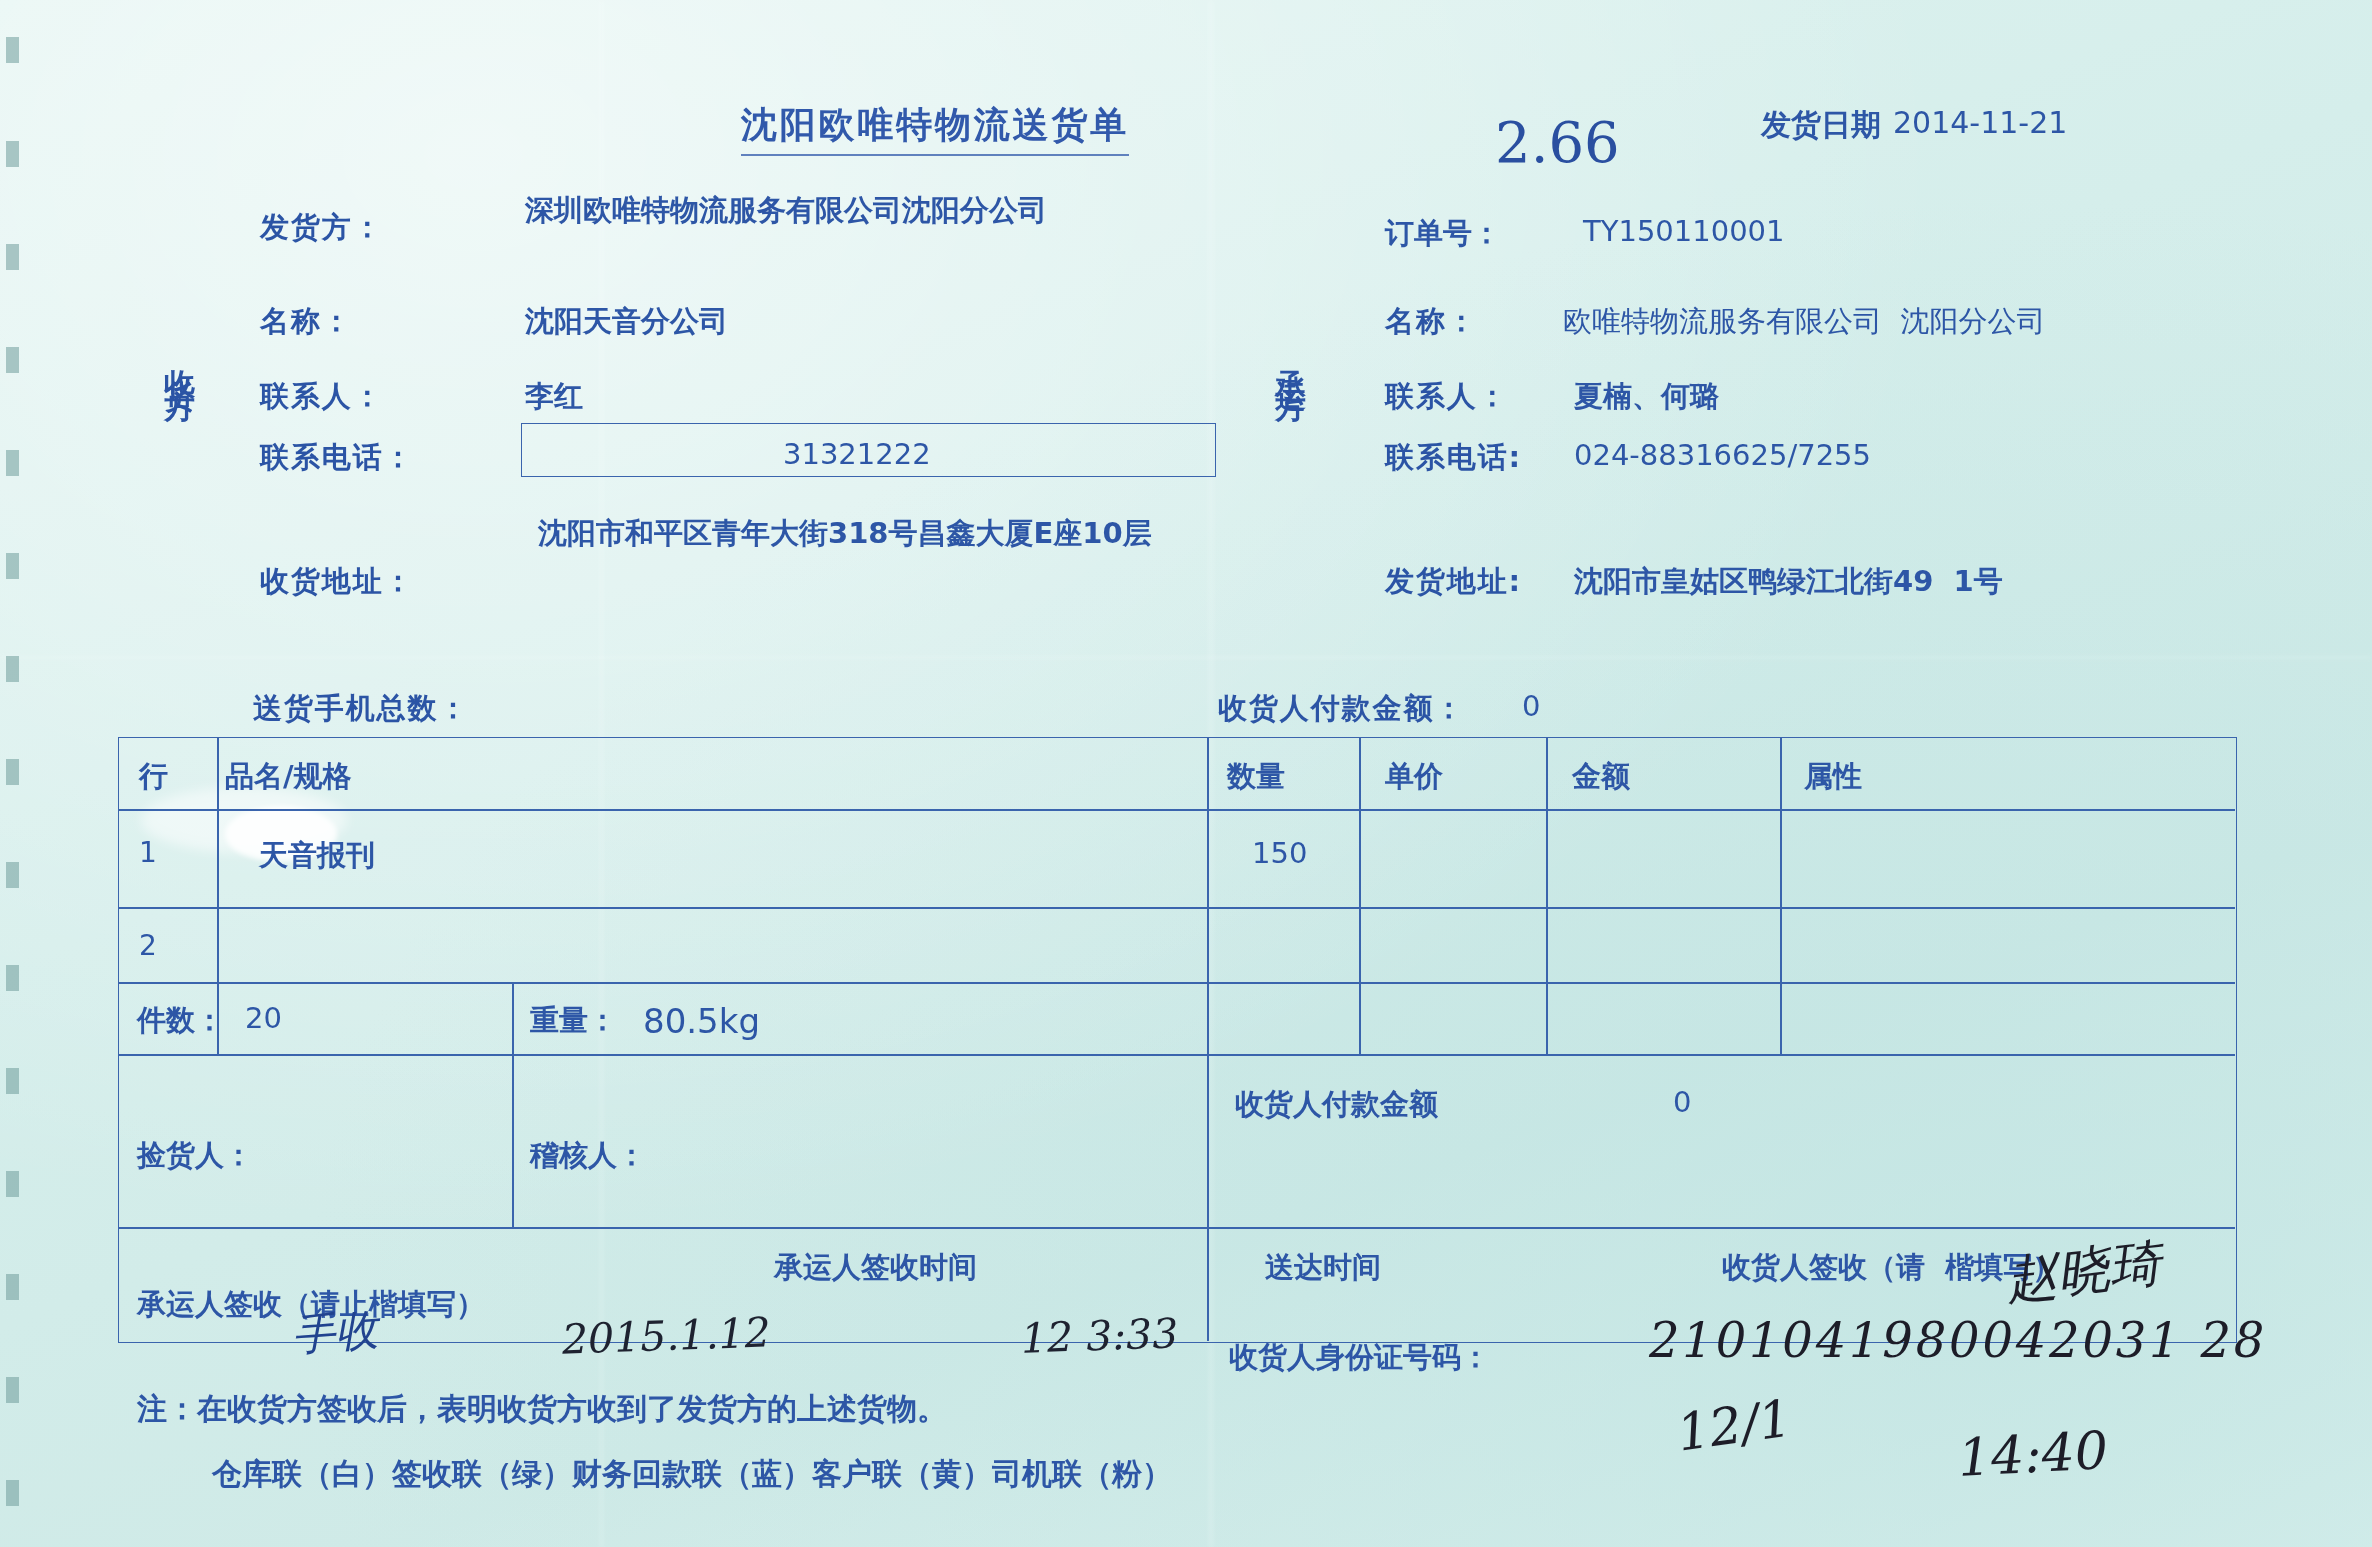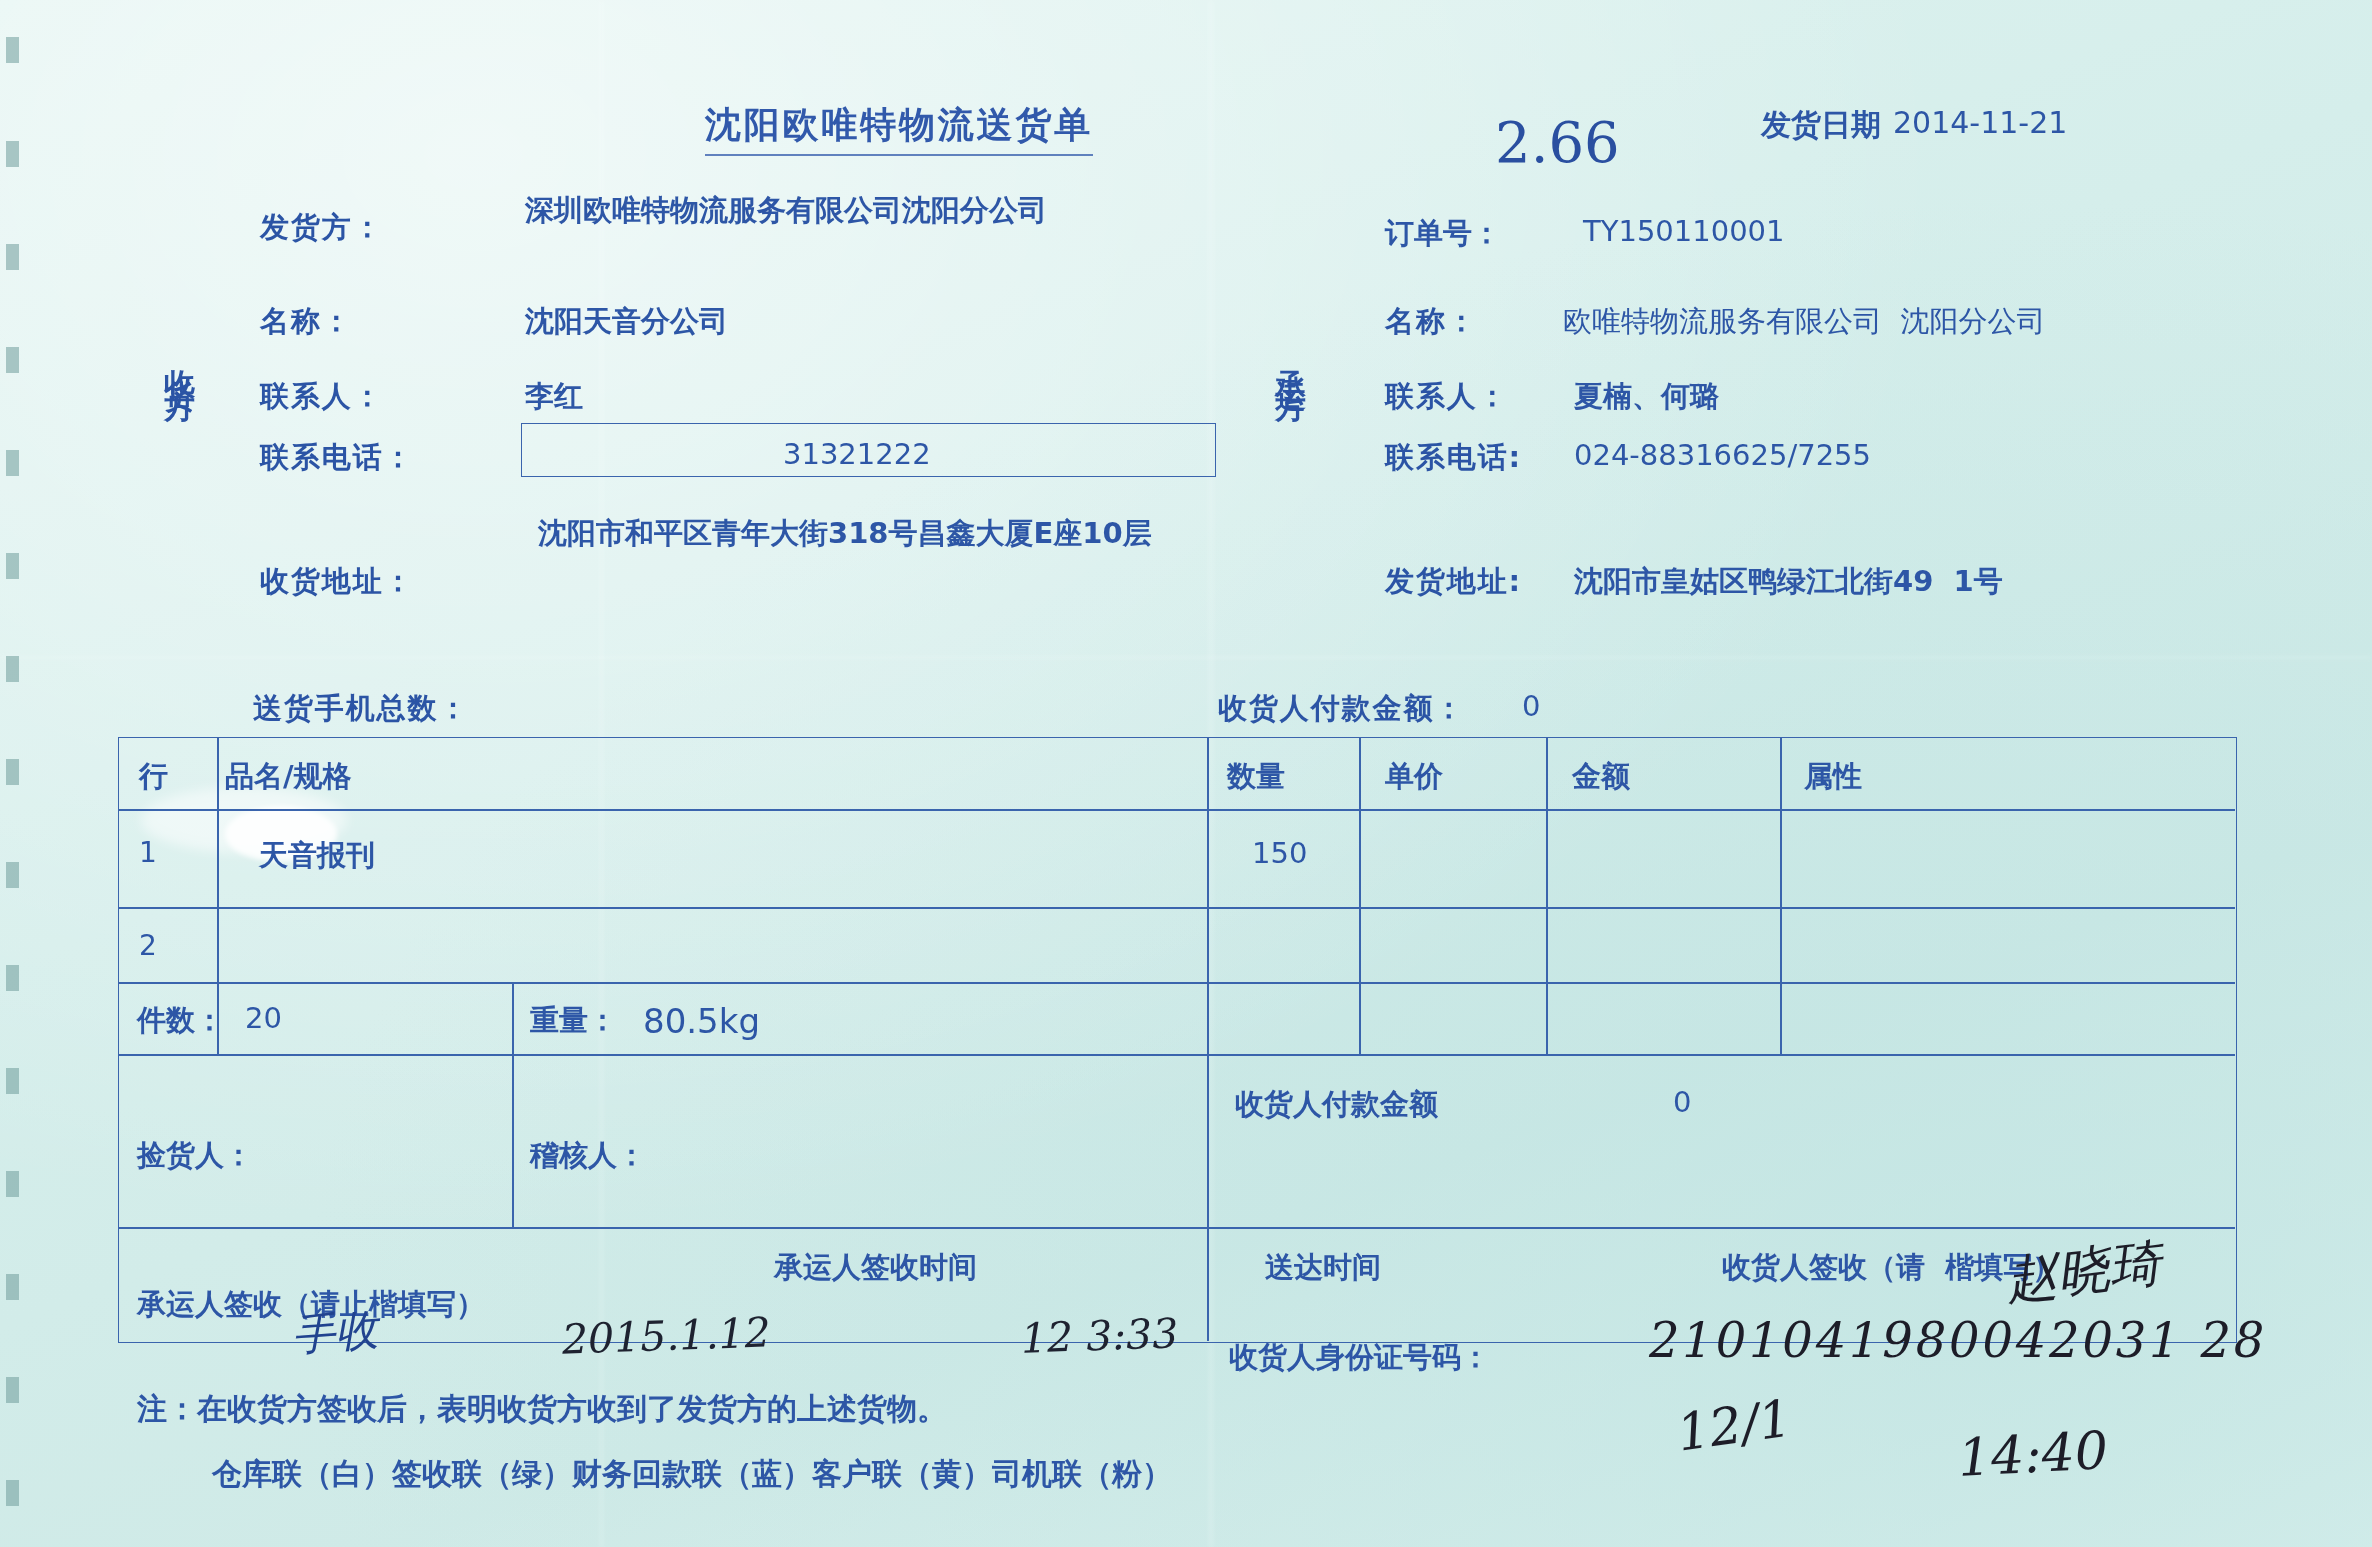--- a/index.html
+++ b/index.html
@@ -35,20 +35,21 @@
     white-space:pre;
   }
   .val{
     position:absolute;color:#2d56a6;
     font-family:"DejaVu Sans", sans-serif;
     white-space:pre;
   }
   .title{
     position:absolute;font-weight:bold;color:#3159ab;
     letter-spacing:2.8px;
+    margin-left:36px;
   }
   .title:after{
     content:"";position:absolute;left:0;right:0;bottom:-5.6px;height:1.9px;
     background:#3159ab;opacity:.75;
   }
   .hand{
     position:absolute;color:#21438f;
     font-family:"DejaVu Serif", serif;
     font-style:italic;
     white-space:pre;

